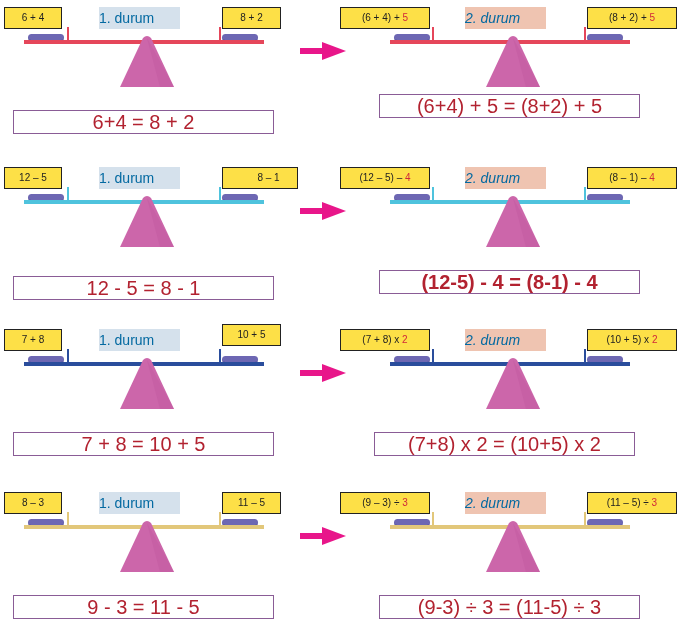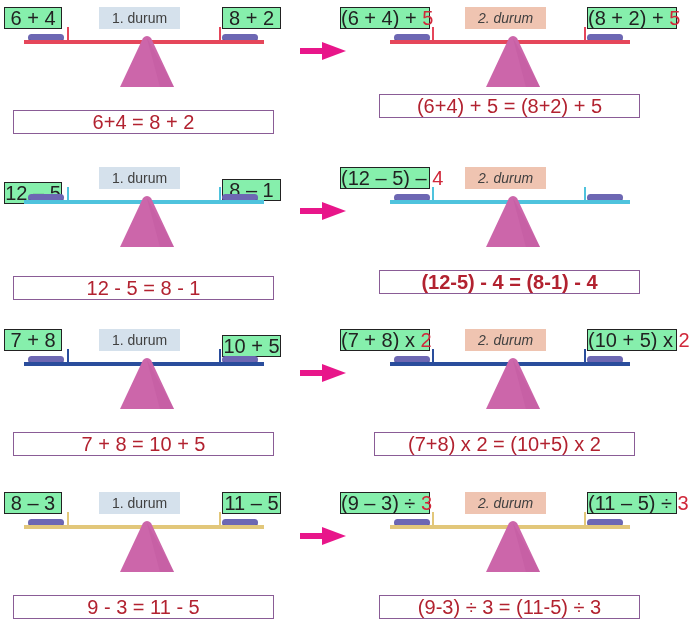--- a/index.html
+++ b/index.html
@@ -1,21 +1,21 @@
 <!DOCTYPE html>
 <html><head>
 <meta charset="utf-8">
 <style>
   html, body { margin:0; padding:0; background:#ffffff; }
   body { width:698px; height:630px; position:relative; overflow:hidden; font-family:"Liberation Sans", sans-serif; }
   .row { position:absolute; left:0; width:698px; height:150px; }
   .panel { position:absolute; top:0; height:150px; }
-  .expr-box { position:absolute; border:1.5px solid #222; background:#86efac; font-size:20px; color:#222; text-align:center; line-height:20px; height:20px; box-sizing:content-box; white-space:nowrap; }
+  .expr-box { position:absolute; border:1.5px solid #222; background:#fde047; font-size:10px; color:#222; text-align:center; line-height:20px; height:20px; box-sizing:content-box; white-space:nowrap; }
   .expr-box .red { color:#d0283a; }
-  .durum { position:absolute; height:22px; line-height:22px; font-size:14px; color:#404040; text-align:center; }
+  .durum { position:absolute; height:22px; line-height:22px; font-size:14px; color:#0369a1; text-align:left; }
   .durum.d1 { background:#d5e1ec; }
   .durum.d2 { background:#efc4b1;font-style:italic; }
   .beam { position:absolute; height:4px; }
   .post { position:absolute; width:2px; height:13px; }
   .pad { position:absolute; width:36px; height:6px; border-radius:4px; background:#6d67b3; border-bottom:1px solid #4a4590; }
   .fulcrum { position:absolute; width:54px; height:52px; }
   .eq-box { position:absolute; height:22px; line-height:22px; border:1.5px solid #8a5c96; background:#fff; font-size:20px; color:#b22230; text-align:center; white-space:nowrap; }
   .arrow { position:absolute; width:46px; height:18px; }
 </style>
 </head>
@@ -58,62 +58,63 @@
           <path d="M23 3 Q27 -1 31 3 L54 52 L0 52 Z" fill="#cc66aa"></path>
           <path d="M27 3 L54 52 L40 52 Z" fill="#c25a9f" opacity="0.5"></path>
         </svg>
       <div class="eq-box" style="left:379px;top:94px;width:259px;"><span>(6+4) + 5 = (8+2) + 5</span></div>
     </div>
   </div>
 
   <div class="row" style="top: 160px;">
 
     <div class="panel" style="left:0;width:300px;">
-      <div class="expr-box" style="left:4px;top:22px;width:56px;"><span>12 – 5</span></div>
+      <div class="expr-box" style="left:4px;top:7px;width:56px;"><span>12 – 5</span></div>
       <div class="durum d1" style="left:99px;top:7px;width:81px;"><span>1. durum</span></div>
-      <div class="expr-box" style="left:222px;top:19px;width:57px;"><span>8 – 1</span></div>
+      <div class="expr-box" style="left:222px;top:7px;width:57px;padding-left:17px;"><span>8 – 1</span></div>
       <div class="post beam-c" style="left: 67px; top: 27px; background: rgb(79, 195, 221);"></div>
       <div class="post beam-c" style="left: 219px; top: 27px; background: rgb(79, 195, 221);"></div>
       <div class="pad" style="left:28px;top:34px;"></div>
       <div class="pad" style="left:222px;top:34px;"></div>
       <div class="beam beam-bg" style="left: 24px; top: 40px; width: 240px; background: rgb(79, 195, 221);"></div>
       <svg class="fulcrum" style="left:120px;top:35px;" viewBox="0 0 54 52">
           <path d="M23 3 Q27 -1 31 3 L54 52 L0 52 Z" fill="#cc66aa"></path>
           <path d="M27 3 L54 52 L40 52 Z" fill="#c25a9f" opacity="0.5"></path>
         </svg>
       <div class="eq-box" style="left:13px;top:116px;width:259px;"><span>12 - 5 = 8 - 1</span></div>
     </div>
 
     <svg class="arrow" style="left:300px;top:42px;" viewBox="0 0 46 18">
         <rect x="0" y="6" width="24" height="6" fill="#e8168a"></rect>
         <polygon points="22,0 46,9 22,18" fill="#e8168a"></polygon>
       </svg>
 
     <div class="panel" style="left:0;width:698px;">
       <div class="expr-box" style="left:340px;top:7px;width:88px;"><span>(12 – 5) – </span><span class="red">4</span></div>
       <div class="durum d2" style="left:465px;top:7px;width:81px;"><span>2. durum</span></div>
+      <div class="expr-box" style="left:587px;top:7px;width:88px;"><span>(8 – 1) – </span><span class="red">4</span></div>
       <div class="post beam-c" style="left: 432px; top: 27px; background: rgb(79, 195, 221);"></div>
       <div class="post beam-c" style="left: 584px; top: 27px; background: rgb(79, 195, 221);"></div>
       <div class="pad" style="left:394px;top:34px;"></div>
       <div class="pad" style="left:587px;top:34px;"></div>
       <div class="beam beam-bg" style="left: 390px; top: 40px; width: 240px; background: rgb(79, 195, 221);"></div>
       <svg class="fulcrum" style="left:486px;top:35px;" viewBox="0 0 54 52">
           <path d="M23 3 Q27 -1 31 3 L54 52 L0 52 Z" fill="#cc66aa"></path>
           <path d="M27 3 L54 52 L40 52 Z" fill="#c25a9f" opacity="0.5"></path>
         </svg>
       <div class="eq-box" style="left:379px;top:110px;width:259px;font-weight:bold;"><span>(12-5) - 4 = (8-1) - 4</span></div>
     </div>
   </div>
 
   <div class="row" style="top: 322px;">
 
     <div class="panel" style="left:0;width:300px;">
       <div class="expr-box" style="left:4px;top:7px;width:56px;"><span>7 + 8</span></div>
       <div class="durum d1" style="left:99px;top:7px;width:81px;"><span>1. durum</span></div>
-      <div class="expr-box" style="left:222px;top:13px;width:57px;"><span>10 + 5</span></div>
+      <div class="expr-box" style="left:222px;top:2px;width:57px;"><span>10 + 5</span></div>
       <div class="post beam-c" style="left: 67px; top: 27px; background: rgb(42, 77, 156);"></div>
       <div class="post beam-c" style="left: 219px; top: 27px; background: rgb(42, 77, 156);"></div>
       <div class="pad" style="left:28px;top:34px;"></div>
       <div class="pad" style="left:222px;top:34px;"></div>
       <div class="beam beam-bg" style="left: 24px; top: 40px; width: 240px; background: rgb(42, 77, 156);"></div>
       <svg class="fulcrum" style="left:120px;top:35px;" viewBox="0 0 54 52">
           <path d="M23 3 Q27 -1 31 3 L54 52 L0 52 Z" fill="#cc66aa"></path>
           <path d="M27 3 L54 52 L40 52 Z" fill="#c25a9f" opacity="0.5"></path>
         </svg>
       <div class="eq-box" style="left:13px;top:110px;width:259px;"><span>7 + 8 = 10 + 5</span></div>

